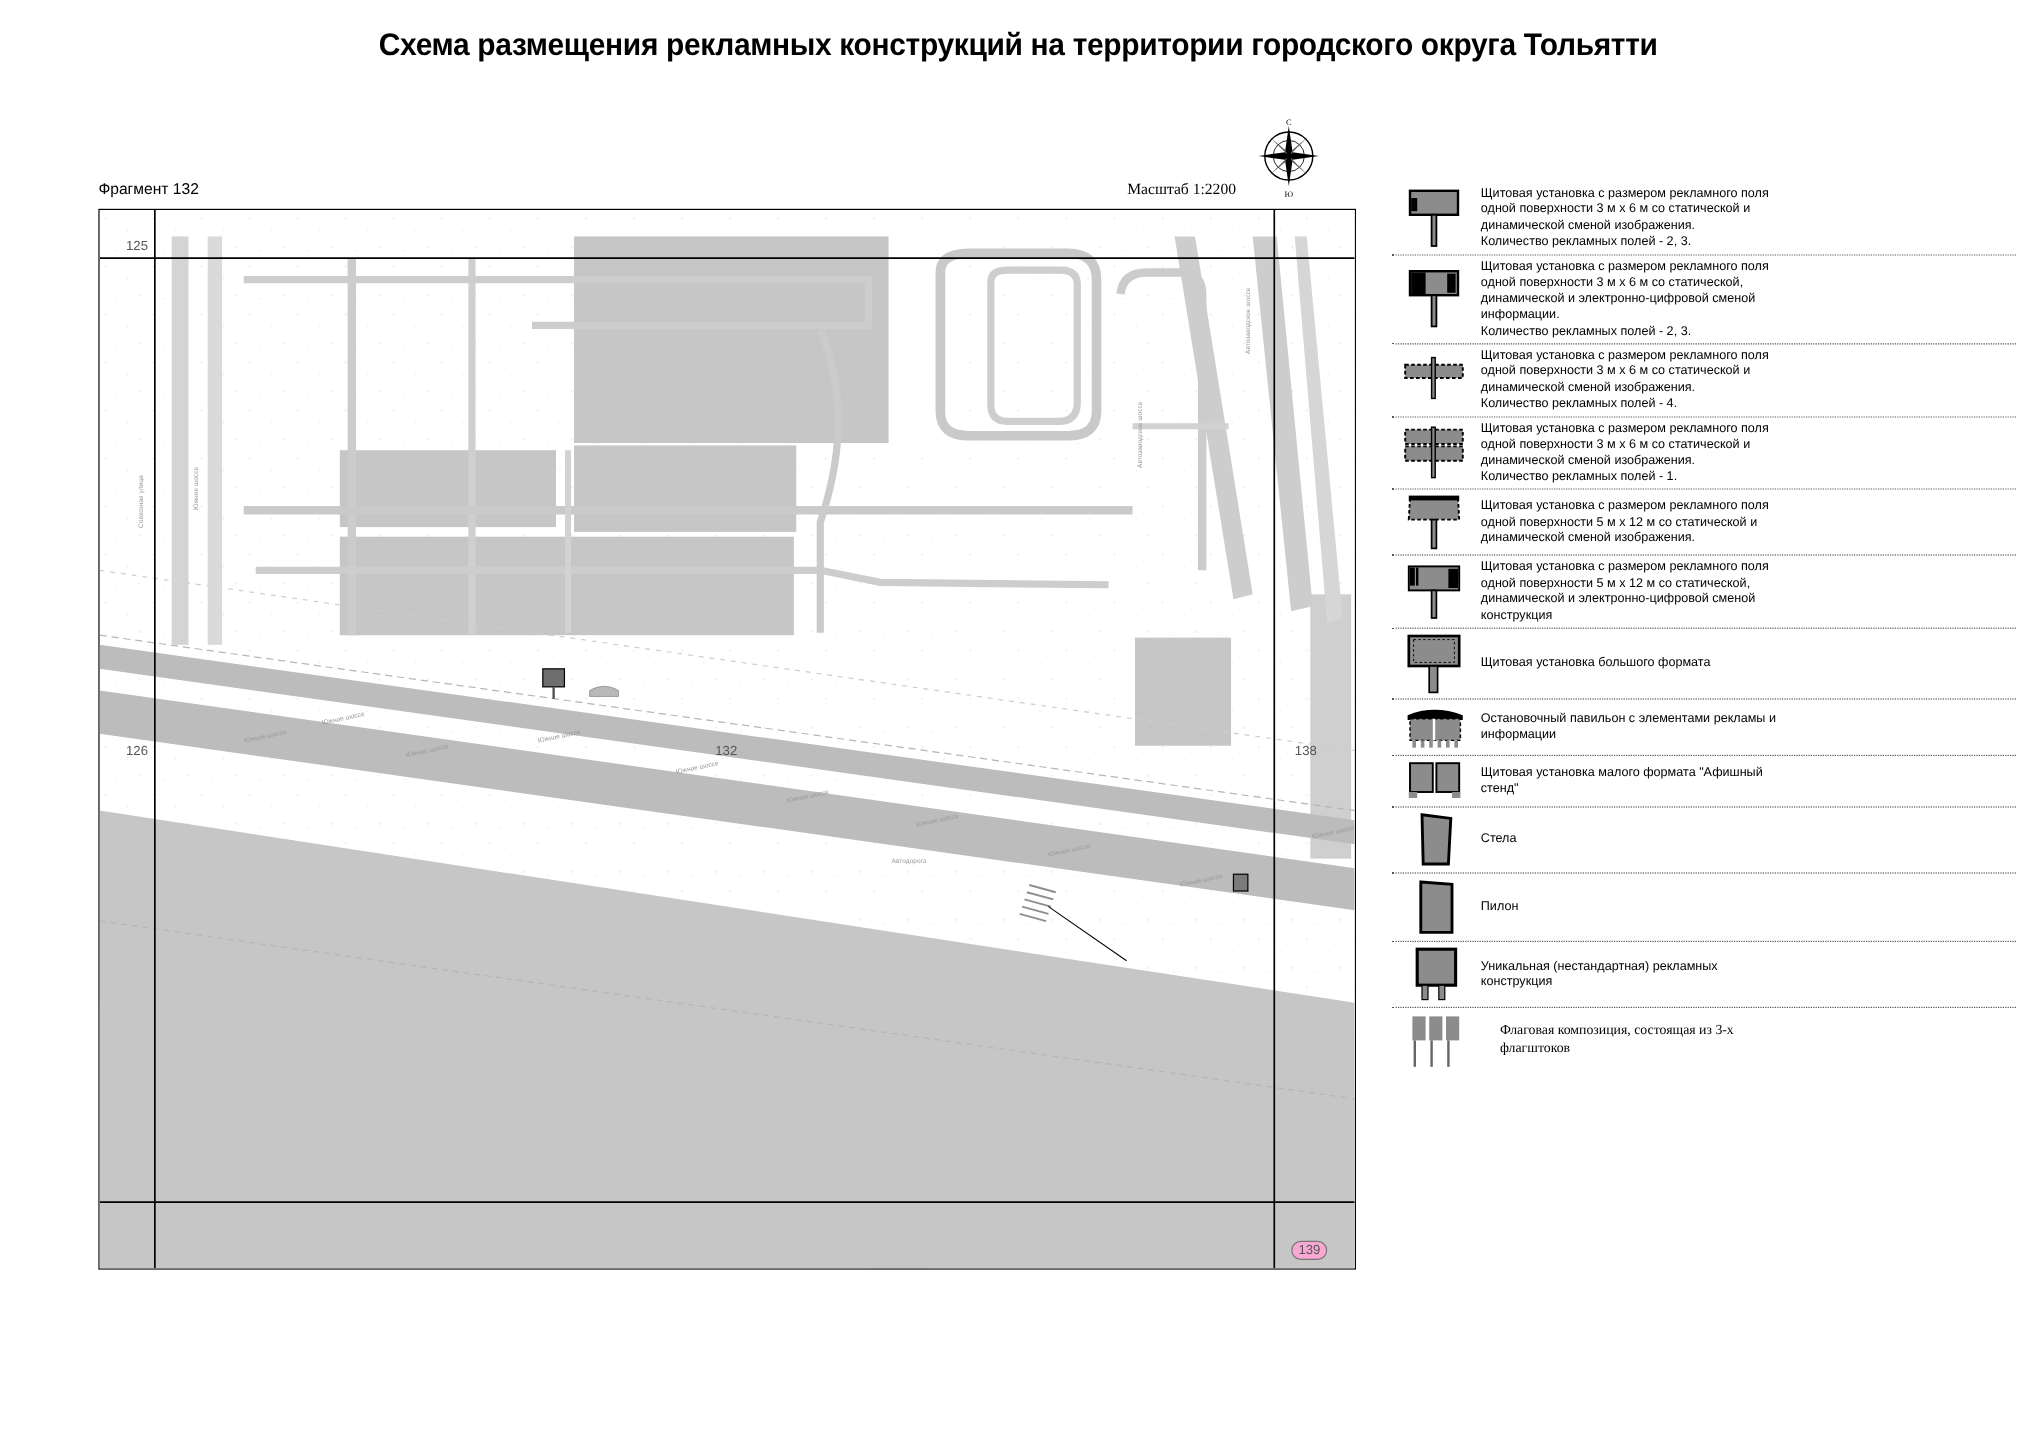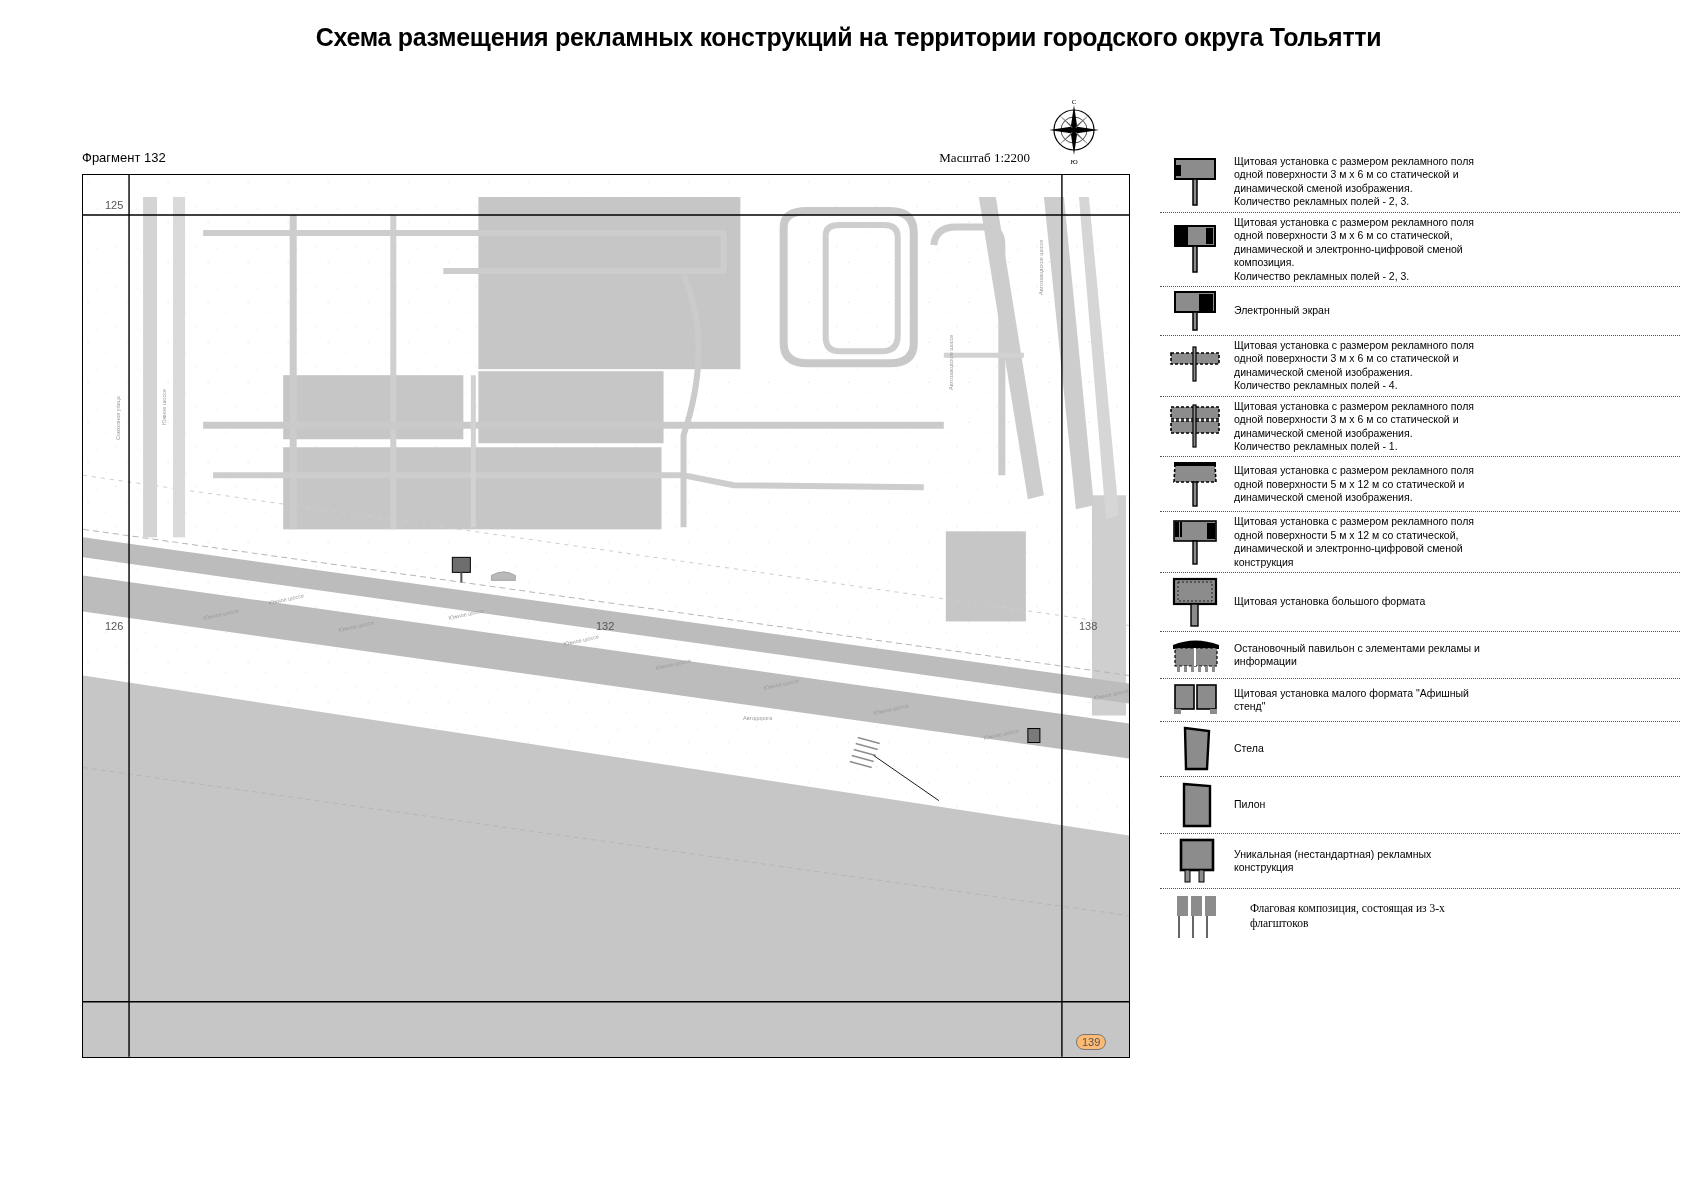--- a/index.html
+++ b/index.html
@@ -42,21 +42,21 @@
     overflow:hidden;
   }
 
   .sheet-num {
     position:absolute;
     font-family:"Liberation Sans", sans-serif;
     font-size:11px; color:#555;
   }
   .sheet-num.boxed {
     border:1px solid #777; border-radius:9px;
-    padding:1px 5px; background:#fdba74; color:#555;
+    padding:1px 5px; background:#f9a8d4; color:#555;
   }
 
   
   #map-canvas { position:absolute; inset:0; }
 
   
   #legend {
     position:absolute; left:1160px; top:152px; width:520px;
   }
   .legend-row {
@@ -241,34 +241,22 @@
           <rect x="6" y="2" width="40" height="20" fill="#8c8c8c" stroke="#000000" stroke-width="2"></rect>
           <rect x="7" y="3" width="12" height="18" fill="#000000"></rect>
           <rect x="37" y="4" width="7" height="16" fill="#000000"></rect>
           <rect x="24" y="22" width="4" height="26" fill="#8c8c8c" stroke="#000000" stroke-width="1.5"></rect>
         </svg>
       </div>
       <div class="legend-text">
         <span>Щитовая установка с размером рекламного поля</span>
         <span>одной поверхности 3 м х 6 м со статической,</span>
         <span>динамической и электронно-цифровой сменой</span>
-        <span>композиция.</span>
+        <span>информации.</span>
         <span>Количество рекламных полей - 2, 3.</span>
-      </div>
-    </div>
-    <div class="legend-row">
-      <div class="legend-icon">
-        <svg width="54" height="42" viewBox="0 0 54 42">
-          <rect x="6" y="2" width="40" height="20" fill="#8c8c8c" stroke="#000000" stroke-width="2"></rect>
-          <rect x="30" y="4" width="14" height="17" fill="#000000"></rect>
-          <rect x="24" y="22" width="4" height="18" fill="#8c8c8c" stroke="#000000" stroke-width="1.5"></rect>
-        </svg>
-      </div>
-      <div class="legend-text">
-        <span>Электронный экран</span>
       </div>
     </div>
     <div class="legend-row">
       <div class="legend-icon">
         <svg width="54" height="42" viewBox="0 0 54 42">
           <rect x="2" y="8" width="48" height="11" fill="#8c8c8c" stroke="#000000" stroke-width="1.6" stroke-dasharray="3 2"></rect>
           <rect x="24" y="2" width="3" height="34" fill="#8c8c8c" stroke="#000000" stroke-width="1.2"></rect>
         </svg>
       </div>
       <div class="legend-text">

